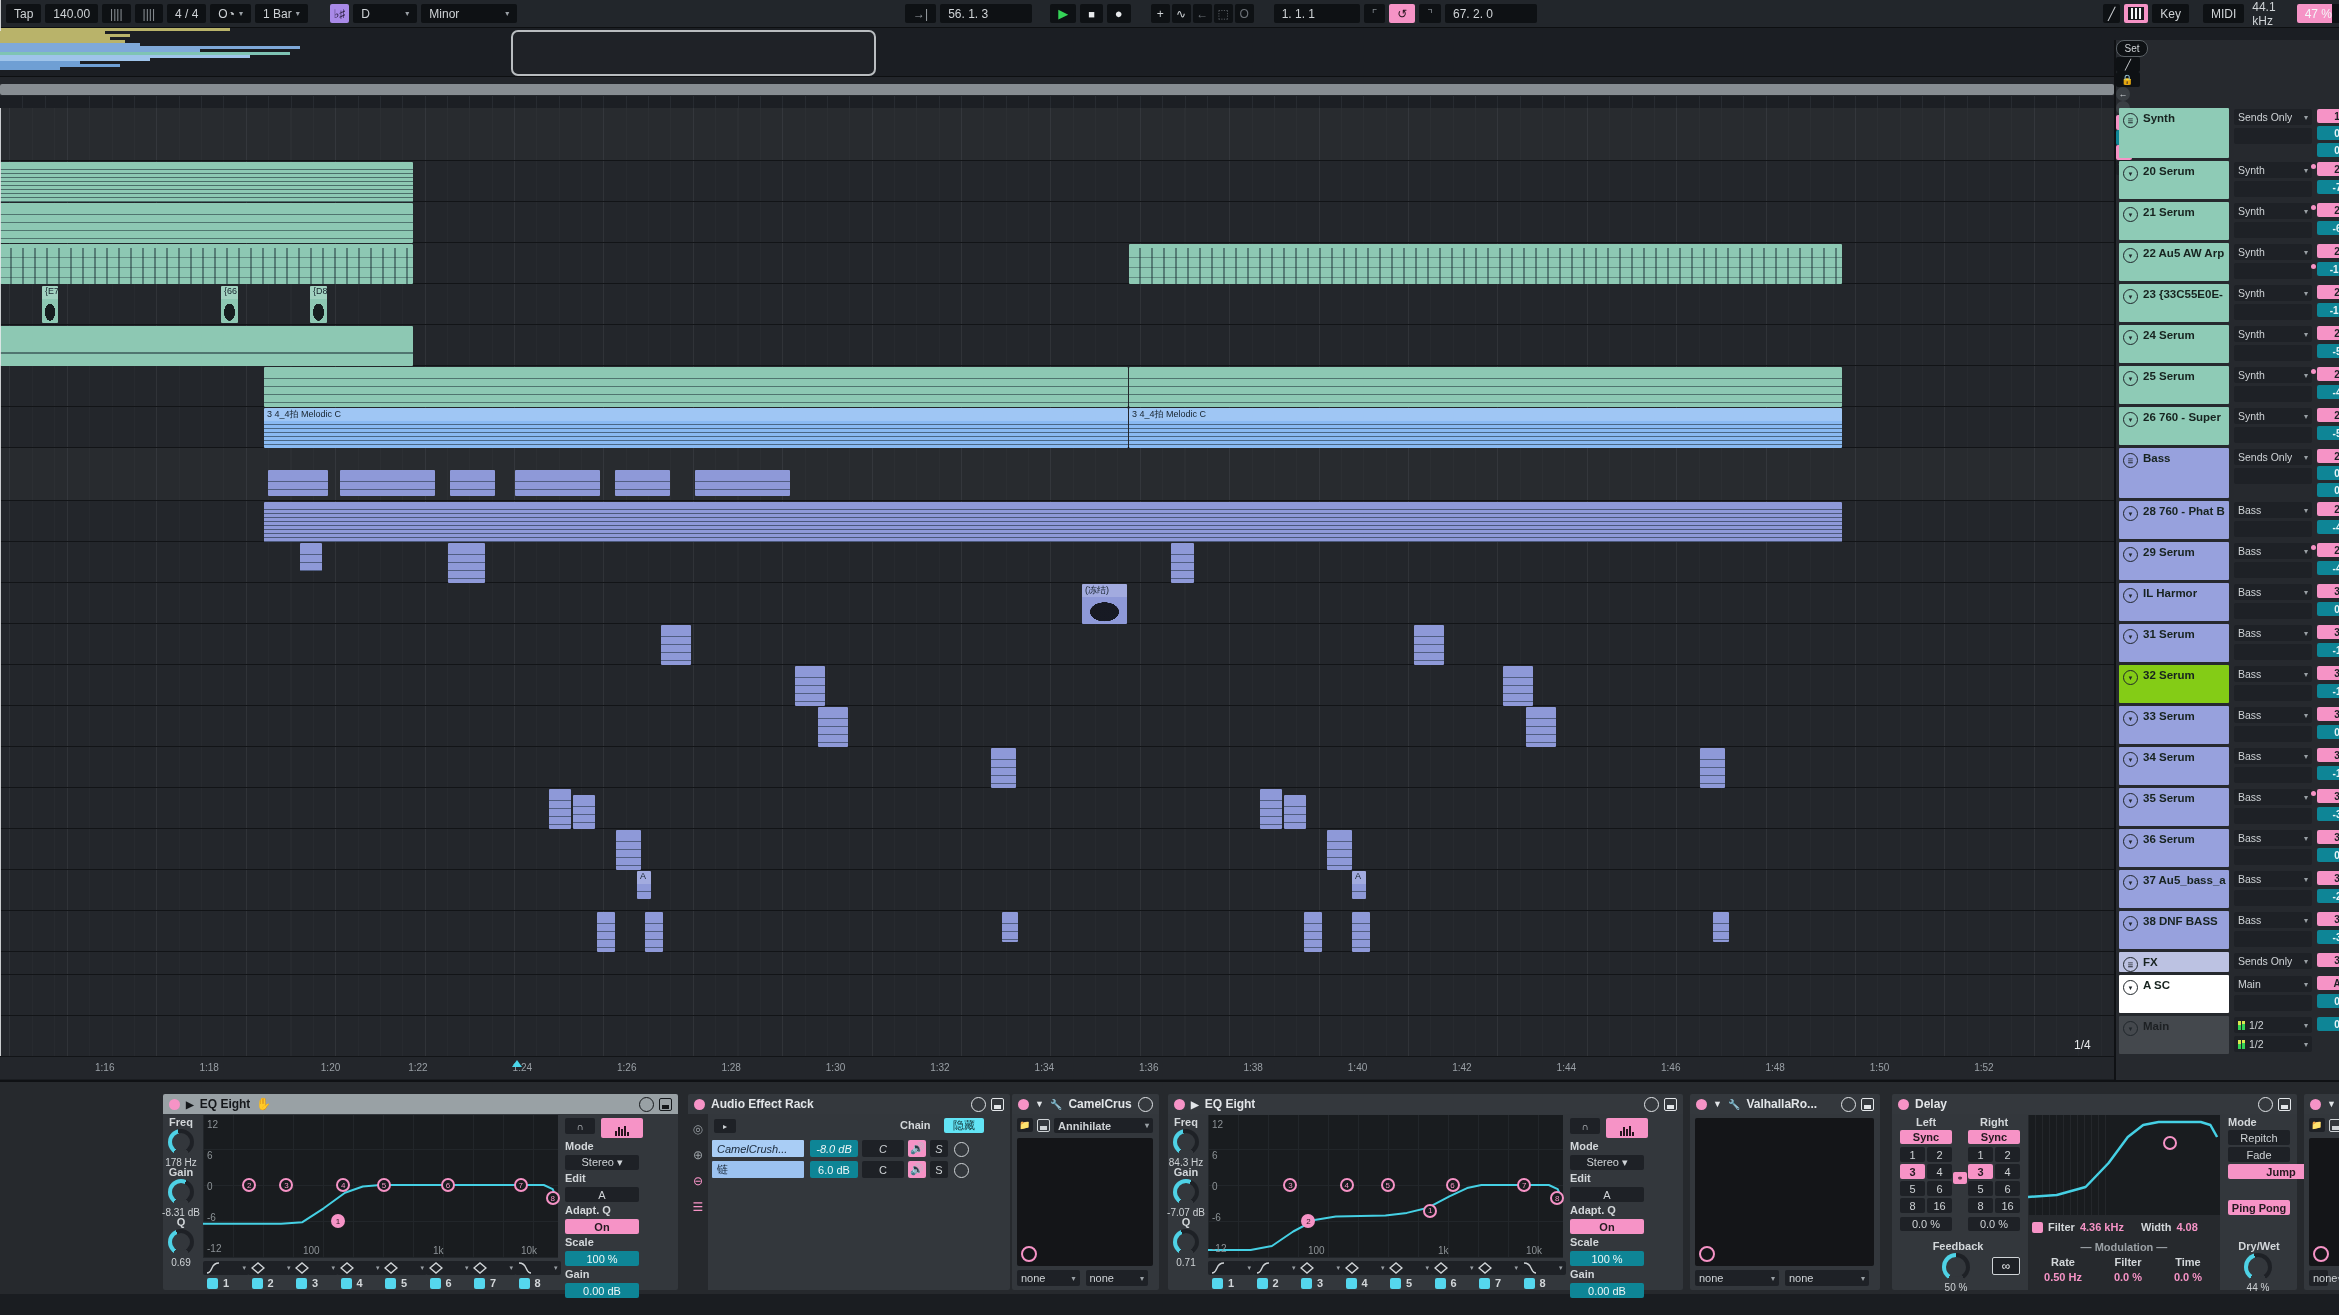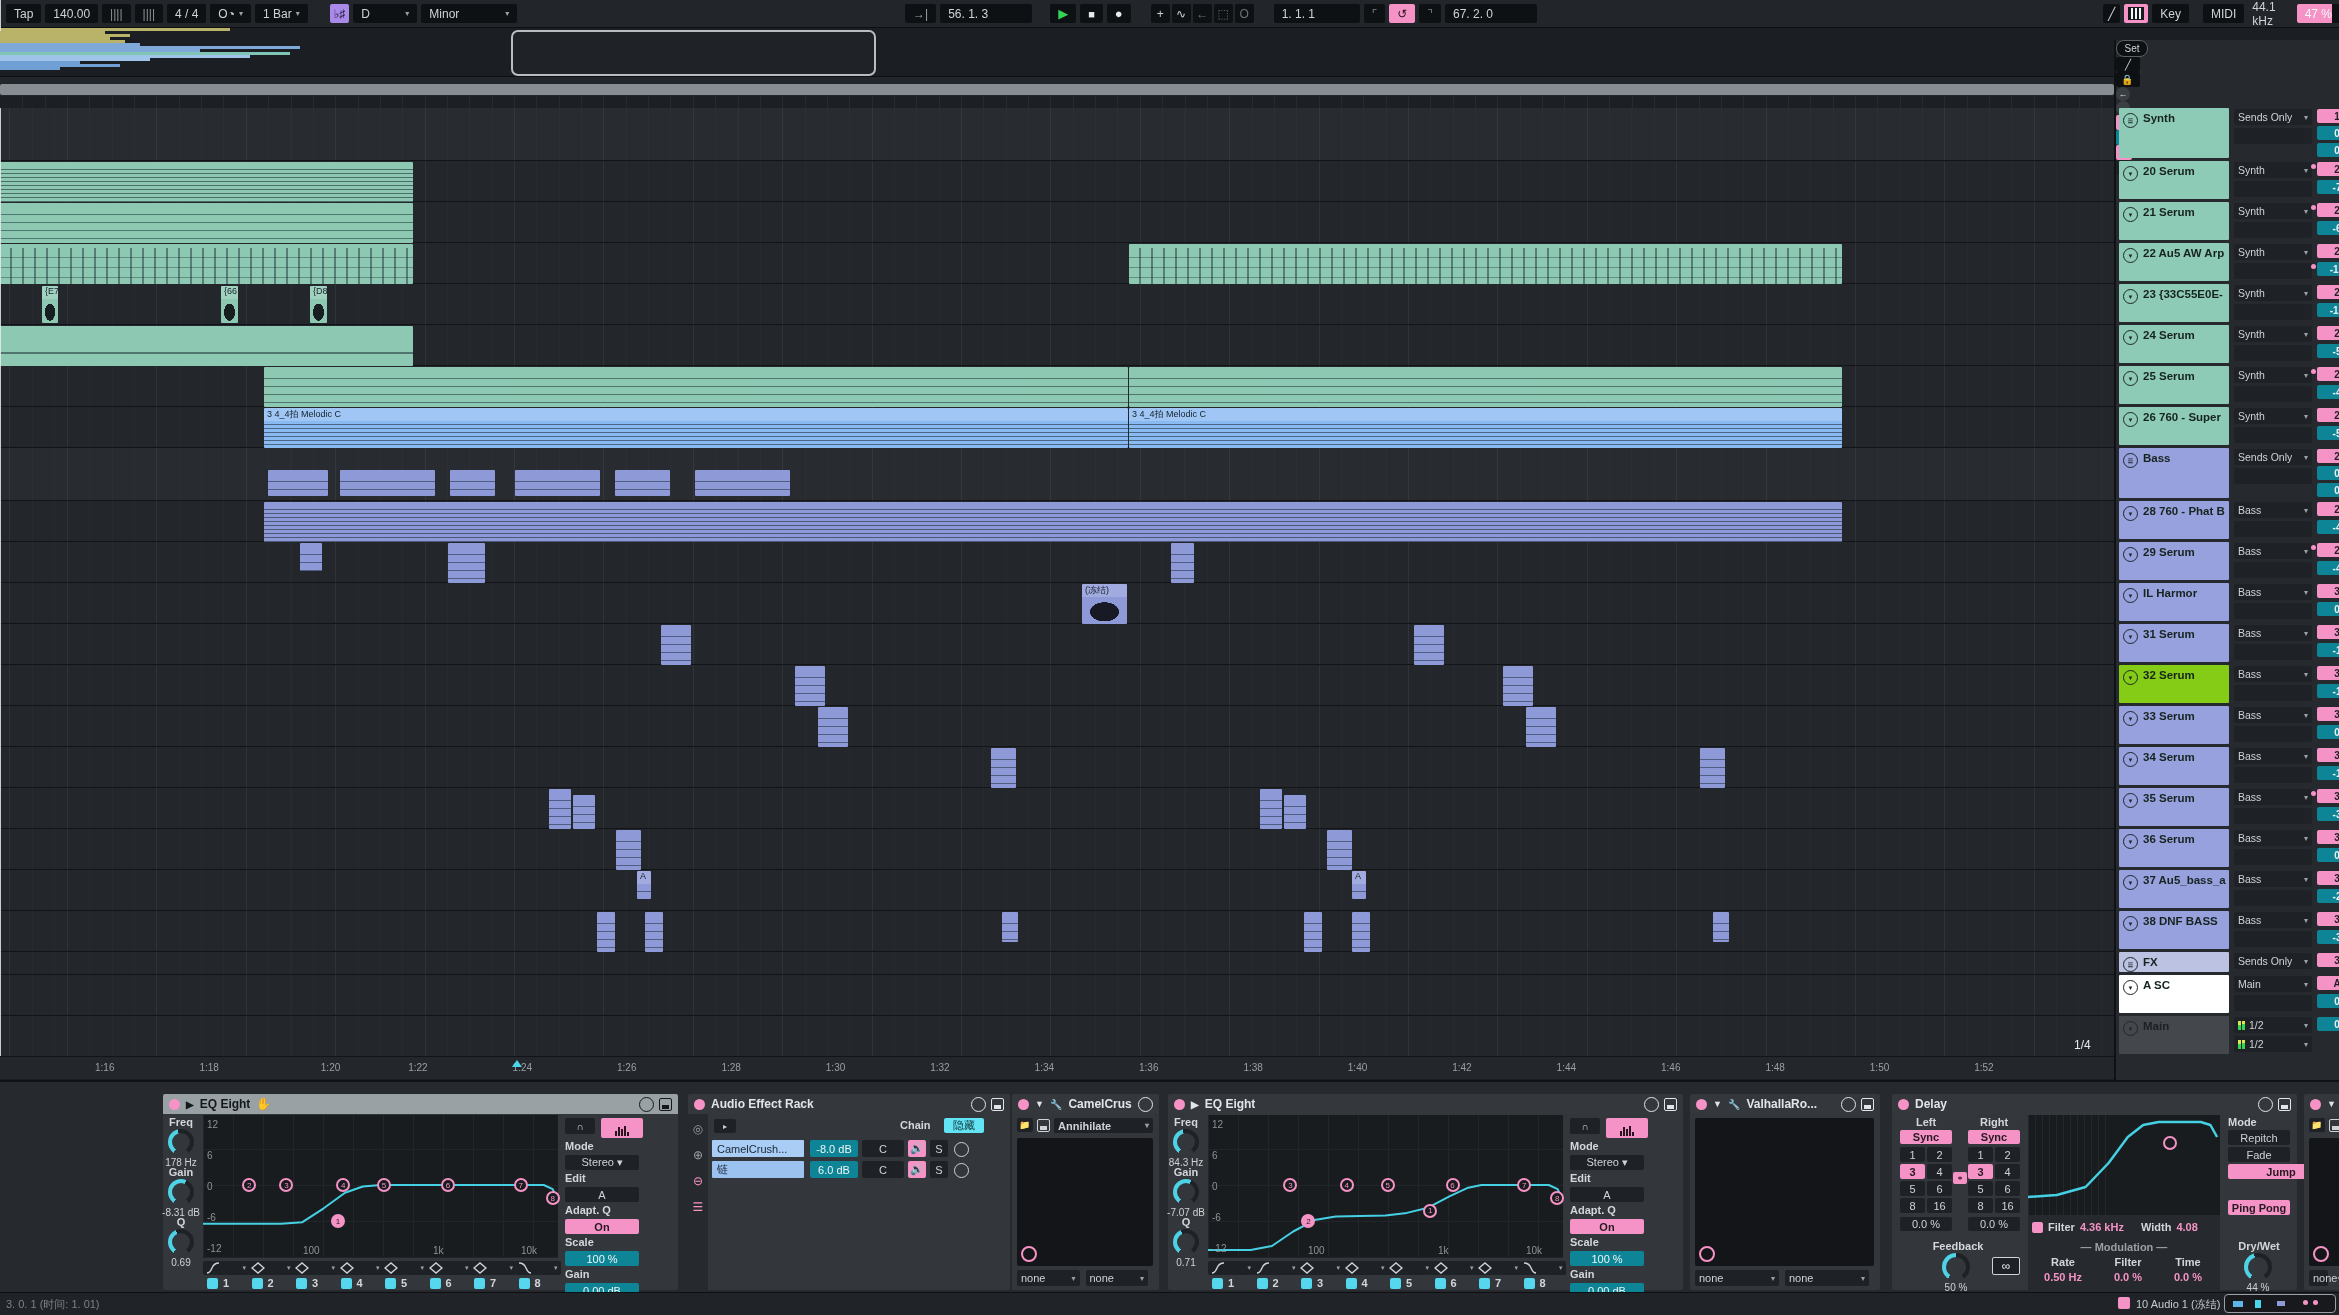--- a/index.html
+++ b/index.html
@@ -997,21 +997,21 @@
         <div class="dev-body">
           <div style="position: absolute; left: 0px; top: 0px; bottom: 0px; width: 20px; background: rgb(38, 41, 45);">
             <div style="position: absolute; left: 3px; top: 8px; width: 14px; height: 14px; color: rgb(154, 160, 165); font-size: 12px; display: flex; align-items: center; justify-content: center;">◎</div>
             <div style="position: absolute; left: 3px; top: 34px; width: 14px; height: 14px; color: rgb(154, 160, 165); font-size: 12px; display: flex; align-items: center; justify-content: center;">⊕</div>
             <div style="position: absolute; left: 3px; top: 60px; width: 14px; height: 14px; color: rgb(246, 147, 198); font-size: 12px; display: flex; align-items: center; justify-content: center;">⊖</div>
             <div style="position: absolute; left: 3px; top: 86px; width: 14px; height: 14px; color: rgb(246, 147, 198); font-size: 12px; display: flex; align-items: center; justify-content: center;">☰</div>
           </div>
           <div style="position: absolute; left: 26px; top: 5px; width: 22px; height: 14px; background: rgb(30, 33, 38); border-radius: 2px; font-size: 8px; display: flex; align-items: center; justify-content: center;">▸</div>
           <div class="lab" style="position: absolute; left: 212px; top: 5px;">Chain</div>
           <div style="position: absolute; left: 256px; top: 4px; width: 40px; height: 15px; background: rgb(98, 228, 245); border-radius: 2px; color: rgb(18, 49, 53); font-size: 11px; display: flex; align-items: center; justify-content: center;">隐藏</div>
-          <div style="position: absolute; left: 24px; top: 26px; width: 274px; height: 19px;">
+          <div style="position: absolute; left: 24px; top: 26px; width: 274px; height: 19px; font-style: italic;">
             <div style="position: absolute; left: 0px; top: 0px; width: 92px; height: 17px; background: rgb(169, 205, 245); color: rgb(24, 38, 54); font-size: 11px; display: flex; align-items: center; padding-left: 5px; border-radius: 1px; box-sizing: border-box; white-space: nowrap; overflow: hidden;">CamelCrush...</div>
             <div class="valbox" style="position: absolute; left: 98px; top: 0px; width: 48px; height: 17px;">-8.0 dB</div>
             <div class="darkbox" style="position: absolute; left: 150px; top: 0px; width: 42px; height: 17px;">C</div>
             <div class="pinkbtn" style="position: absolute; left: 196px; top: 0px; width: 18px; height: 17px;">🔊</div>
             <div class="darkbox" style="position: absolute; left: 218px; top: 0px; width: 18px; height: 17px;">S</div>
             <div class="ic-swap" style="position: absolute; left: 242px; top: 2px; color: rgb(207, 211, 214);"></div>
           </div>
           <div style="position: absolute; left: 24px; top: 47px; width: 274px; height: 19px;">
             <div style="position: absolute; left: 0px; top: 0px; width: 92px; height: 17px; background: rgb(156, 194, 240); color: rgb(24, 38, 54); font-size: 11px; display: flex; align-items: center; padding-left: 5px; border-radius: 1px; box-sizing: border-box; white-space: nowrap; overflow: hidden;">链</div>
             <div class="valbox" style="position: absolute; left: 98px; top: 0px; width: 48px; height: 17px;">6.0 dB</div>
@@ -1300,26 +1300,14 @@
             <div style="position: absolute; left: 4px; bottom: 4px; width: 12px; height: 12px; border-radius: 50%; border: 2px solid rgb(246, 147, 198);"></div>
           </div>
           <div style="position: absolute; left: 5px; bottom: 4px; width: 19px; height: 16px; background: rgb(30, 33, 38); border-radius: 2px; display: flex; align-items: center; justify-content: space-between; padding: 0px 4px; box-sizing: border-box; font-size: 11px;">
             <div>none</div>
             <div style="font-size: 8px; color: rgb(154, 160, 165);">▾</div>
           </div>
         </div>
       </div>
     </div>
 
-  <div id="statusbar">
-    <span style="position:absolute;left:6px;top:4px;">3. 0. 1 (时间:  1. 01)</span>
-    <span style="position:absolute;left:2118px;top:4px;width:12px;height:12px;background:#f693c6;border-radius:2px;"></span>
-    <span style="position:absolute;left:2136px;top:4px;color:#c6cbd0;white-space:nowrap;">10 Audio 1 (冻结)</span>
-    <span style="position:absolute;left:2224px;top:1px;width:112px;height:19px;border:1.5px solid #9aa0a5;border-radius:4px;background:#17191d;box-sizing:border-box;overflow:hidden;">
-      <span style="position:absolute;left:8px;top:6px;width:10px;height:6px;background:#5fb6e8;"></span>
-      <span style="position:absolute;left:30px;top:5px;width:6px;height:8px;background:#49d6ea;"></span>
-      <span style="position:absolute;left:52px;top:6px;width:8px;height:5px;background:#8e99d8;"></span>
-      <span style="position:absolute;left:78px;top:5px;width:5px;height:5px;background:#f693c6;border-radius:50%;"></span>
-      <span style="position:absolute;left:88px;top:5px;width:5px;height:5px;background:#f693c6;border-radius:50%;"></span>
-    </span>
-  </div>
 <div style="left: 1050px; top: 77px; width: 1px; height: 31px; background: rgb(232, 234, 236); opacity: 0.85;"></div>
   </div>
 
 </body></html>

